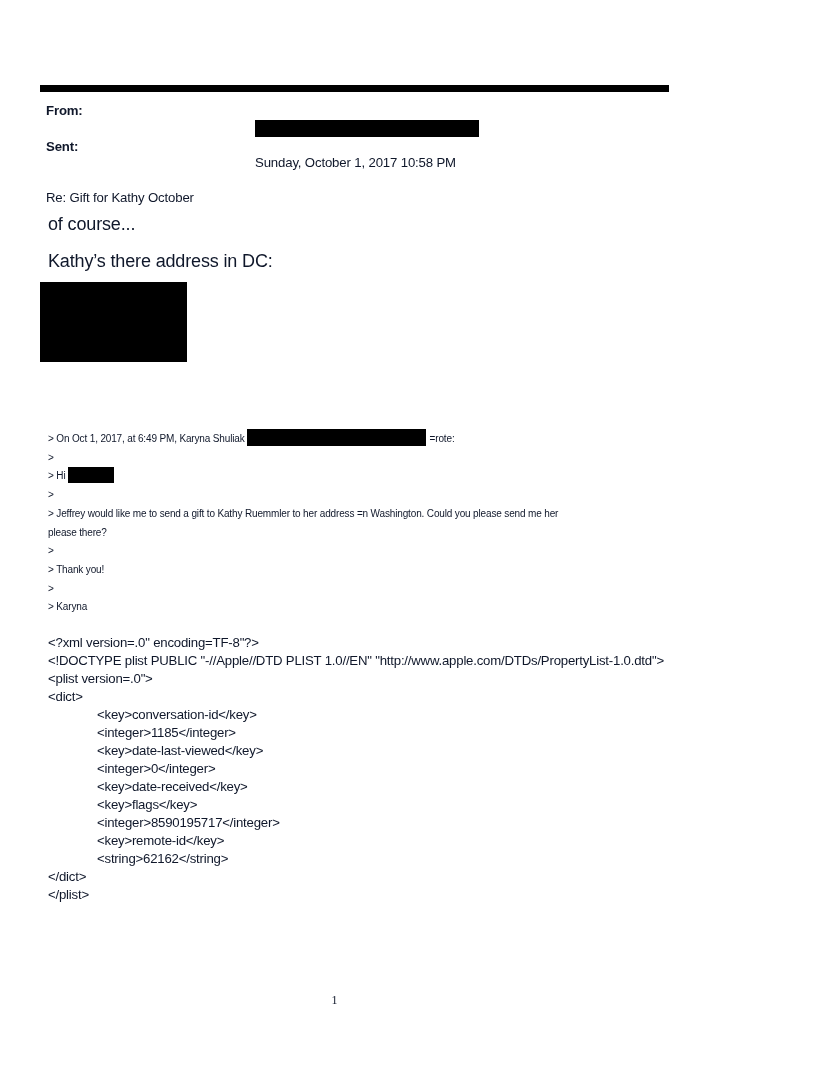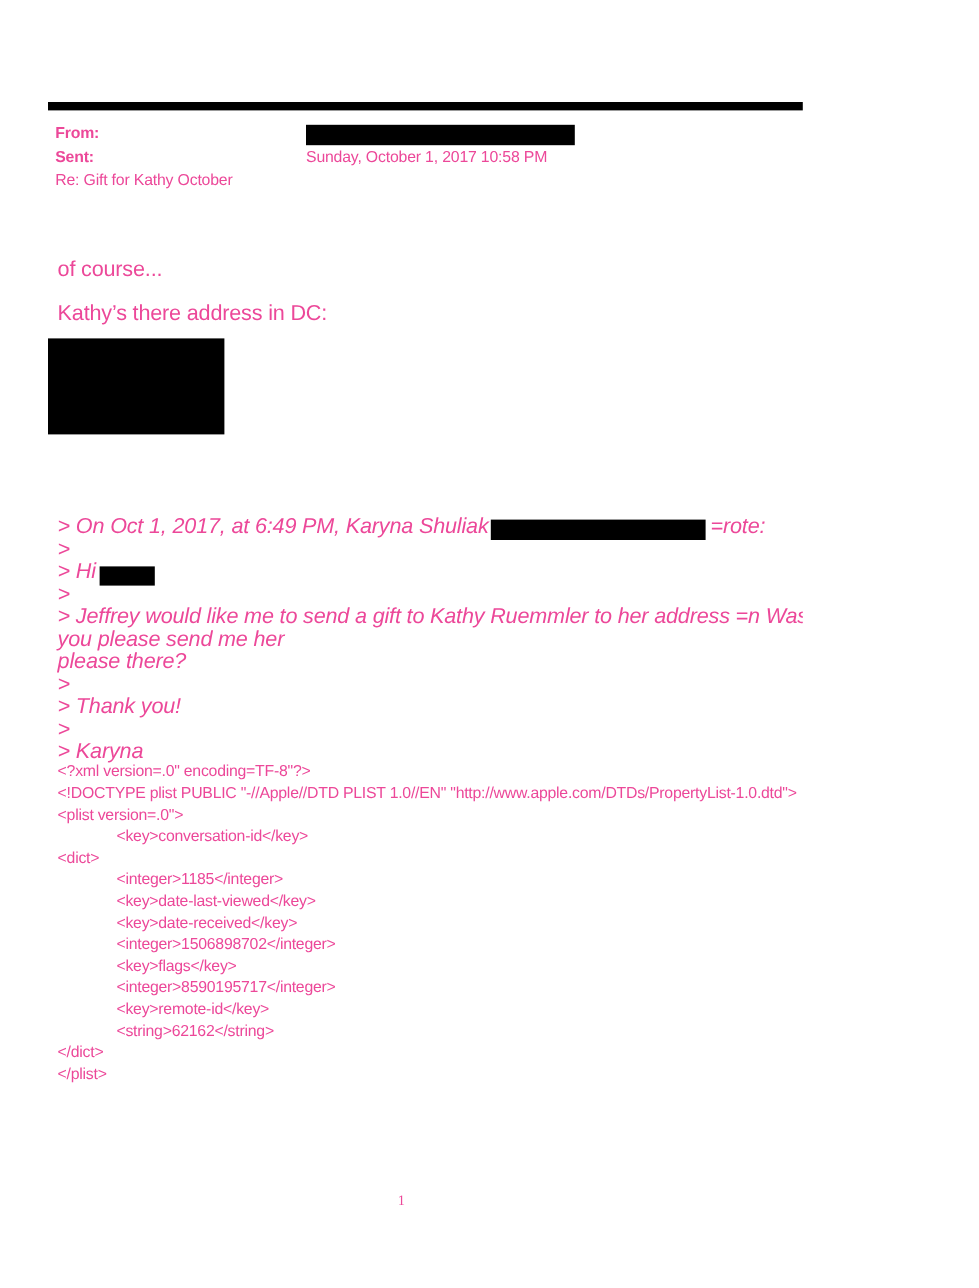--- a/index.html
+++ b/index.html
@@ -6,21 +6,21 @@
     margin: 0;
     padding: 0;
     background: #ffffff;
   }
   .page {
     position: relative;
     width: 669px;
     height: 1073px;
     background: #ffffff;
     font-family: "Liberation Sans", sans-serif;
-    color: #ec4899;
+    color: #0f172a;
     overflow: hidden;
   }
   .top-rule {
     position: absolute;
     left: 40px;
     top: 85px;
     width: 750px;
     height: 7px;
     background: #000000;
   }
@@ -35,20 +35,21 @@
     display: flex;
     line-height: 19.5px;
     min-height: 19.5px;
   }
   .hlabel {
     width: 209px;
     font-weight: bold;
   }
   .hvalue {
     white-space: pre;
+    margin-top: 16px;
   }
   .redaction-from {
     display: inline-block;
     width: 224px;
     height: 17px;
     background: #000000;
     vertical-align: middle;
     margin-top: 1px;
   }
   .para {
@@ -66,23 +67,22 @@
     top: 282px;
     width: 147px;
     height: 80px;
     background: #000000;
   }
   .quote {
     position: absolute;
     left: 48px;
     top: 429px;
     width: 752px;
-    font-size: 18px;
+    font-size: 10px;
     letter-spacing: -0.15px;
-    font-style: italic;
   }
   .qline {
     line-height: 18.7px;
     min-height: 18.7px;
     white-space: pre-wrap;
   }
   .redact-inline {
     display: inline-block;
     background: #000000;
   }
@@ -166,26 +166,26 @@
     <div class="qline">&gt;</div>
     <div class="qline">&gt; Thank you!</div>
     <div class="qline">&gt;</div>
     <div class="qline">&gt; Karyna</div>
   </div>
 
   <div class="xml">
     <div class="xline">&lt;?xml version=.0" encoding=TF-8"?&gt;</div>
     <div class="xline">&lt;!DOCTYPE plist PUBLIC "-//Apple//DTD PLIST 1.0//EN" "http://www.apple.com/DTDs/PropertyList-1.0.dtd"&gt;</div>
     <div class="xline">&lt;plist version=.0"&gt;</div>
+    <div class="xline">&lt;dict&gt;</div>
     <div class="xline indent">&lt;key&gt;conversation-id&lt;/key&gt;</div>
-    <div class="xline">&lt;dict&gt;</div>
     <div class="xline indent">&lt;integer&gt;1185&lt;/integer&gt;</div>
     <div class="xline indent">&lt;key&gt;date-last-viewed&lt;/key&gt;</div>
+    <div class="xline indent">&lt;integer&gt;0&lt;/integer&gt;</div>
     <div class="xline indent">&lt;key&gt;date-received&lt;/key&gt;</div>
-    <div class="xline indent">&lt;integer&gt;1506898702&lt;/integer&gt;</div>
     <div class="xline indent">&lt;key&gt;flags&lt;/key&gt;</div>
     <div class="xline indent">&lt;integer&gt;8590195717&lt;/integer&gt;</div>
     <div class="xline indent">&lt;key&gt;remote-id&lt;/key&gt;</div>
     <div class="xline indent">&lt;string&gt;62162&lt;/string&gt;</div>
     <div class="xline">&lt;/dict&gt;</div>
     <div class="xline">&lt;/plist&gt;</div>
   </div>
 
   <div class="page-number">1</div>
   <div class="bates">EFTA_R1_01252560</div>

